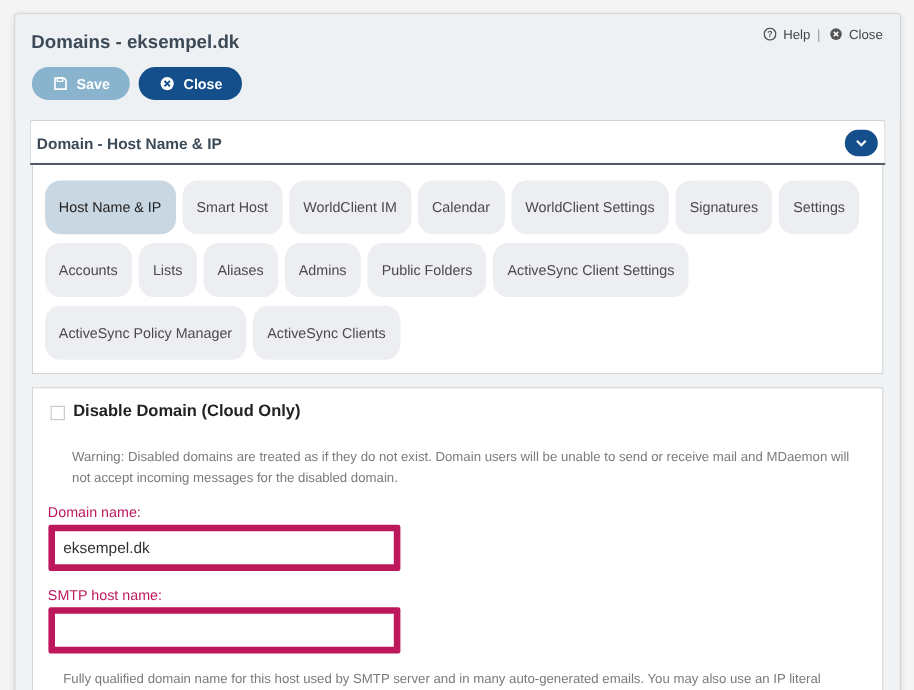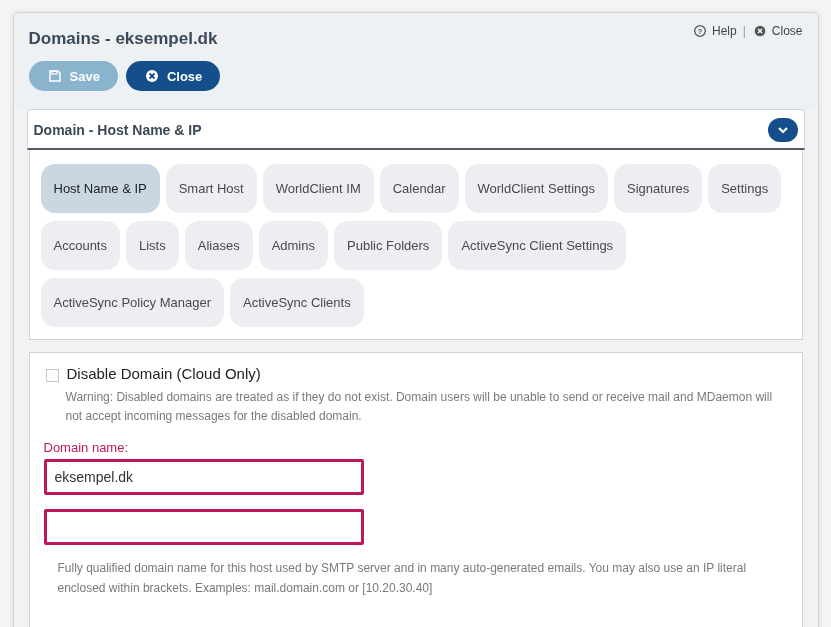--- a/index.html
+++ b/index.html
@@ -129,21 +129,22 @@
       color: #555b63;
       padding-bottom: 5px;
       border-bottom: 2px solid #555b63;
       margin-bottom: 10px;
     }
     .chk-row {
       display: flex;
       align-items: flex-end;
       gap: 8px;
       padding-left: 4px;
-      margin-bottom: 6px;
+      margin-bottom: 24px;
+      font-weight: bold;
     }
     .chk {
       width: 13px; height: 13px;
       border: 1px solid #c6c6c6;
       background: #fff;
       cursor: pointer;
     }
     .chk-label {
       font-size: 15px;
       color: #222;
@@ -159,21 +160,21 @@
     .field-label {
       font-size: 13px;
       color: #be185d;
       margin-left: 2px;
       margin-bottom: 4px;
     }
     .textinput {
       width: 320px;
       font-size: 14px;
       padding: 7px 8px;
-      border: 3px solid #be185d;
+      border: 6px solid #be185d;
       border-radius: 2px;
       color: #333;
       margin-left: 2px;
       margin-bottom: 14px;
       display: block;
     }
   </style>
 </head>
 <body>
 
@@ -240,18 +241,19 @@
 
     <div class="chk-row">
       <div class="chk"></div>
       <span class="chk-label">Disable Domain (Cloud Only)</span>
     </div>
     <div class="hint">Warning: Disabled domains are treated as if they do not exist. Domain users will be unable to send or receive mail and MDaemon will not accept incoming messages for the disabled domain.</div>
 
     <div class="field-label">Domain name:</div>
     <input class="textinput" type="text" value="eksempel.dk" style="">
 
+    <div class="field-label">SMTP host name:</div>
     <input class="textinput" type="text" value="" style="">
 
     <div class="hint" style="padding-left:16px;">Fully qualified domain name for this host used by SMTP server and in many auto-generated emails. You may also use an IP literal enclosed within brackets. Examples: mail.domain.com or [10.20.30.40]</div>
   </div>
 
 </div>
 
 </body></html>

